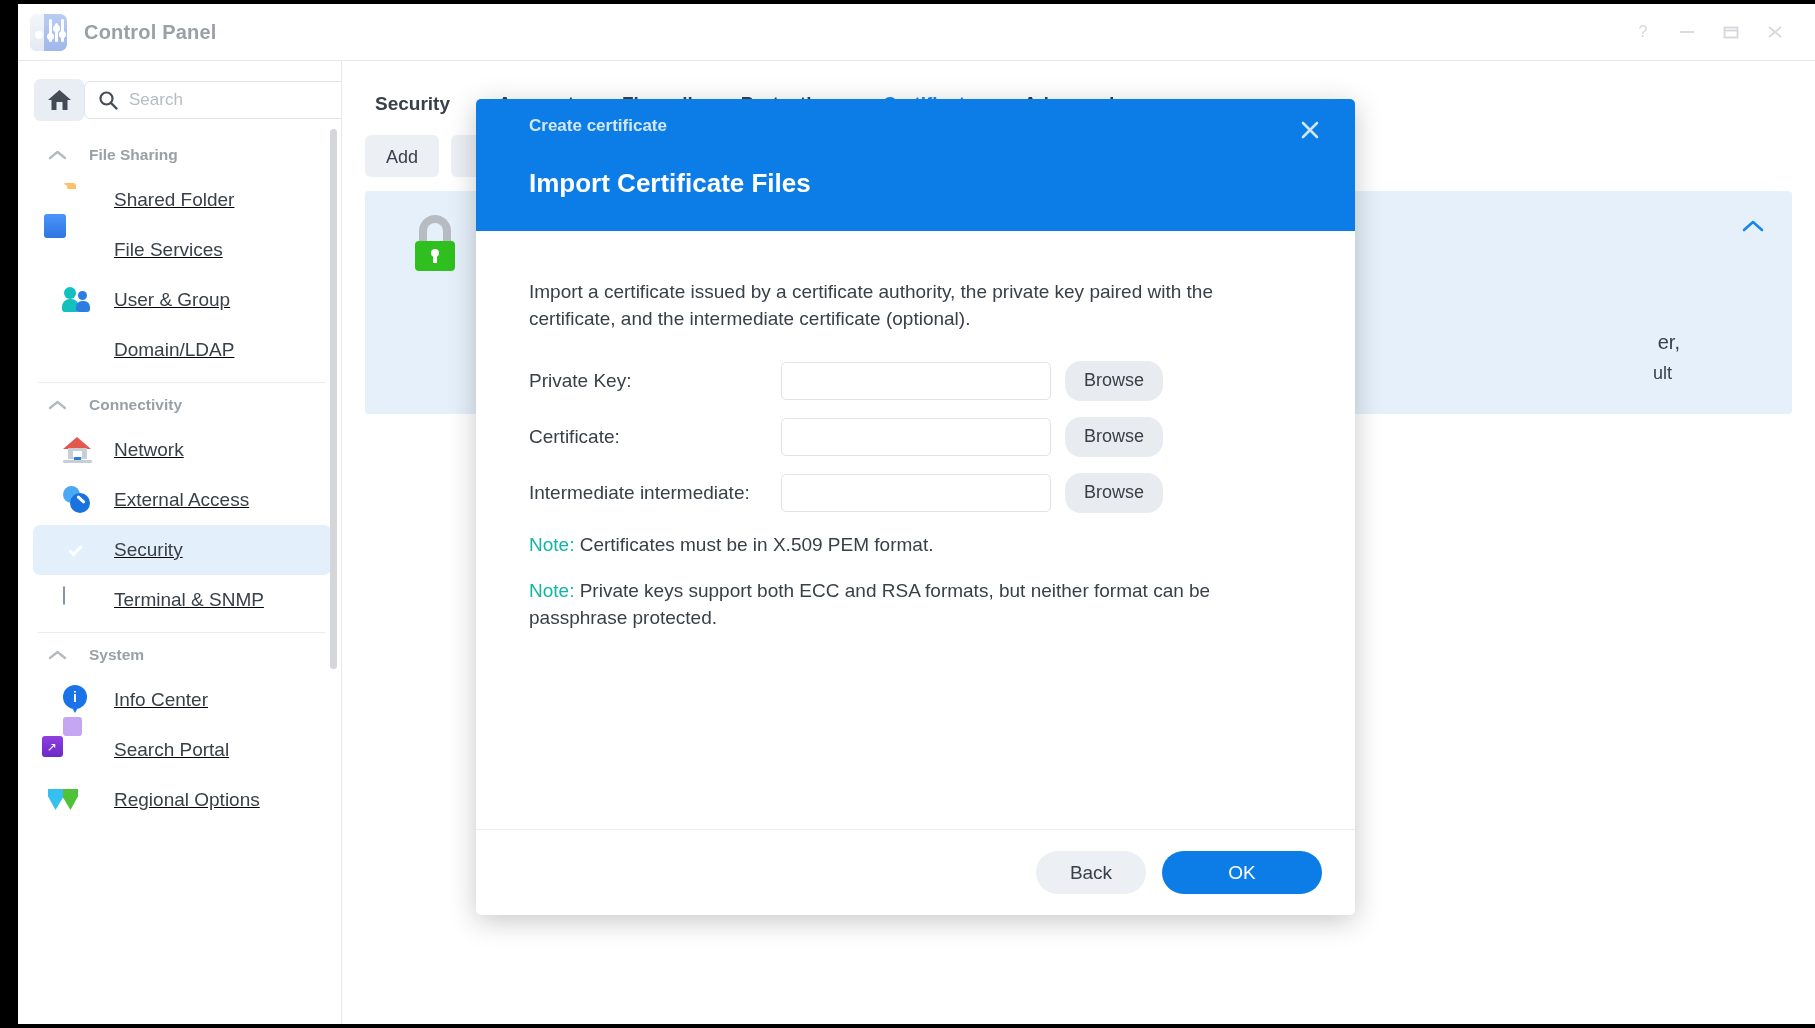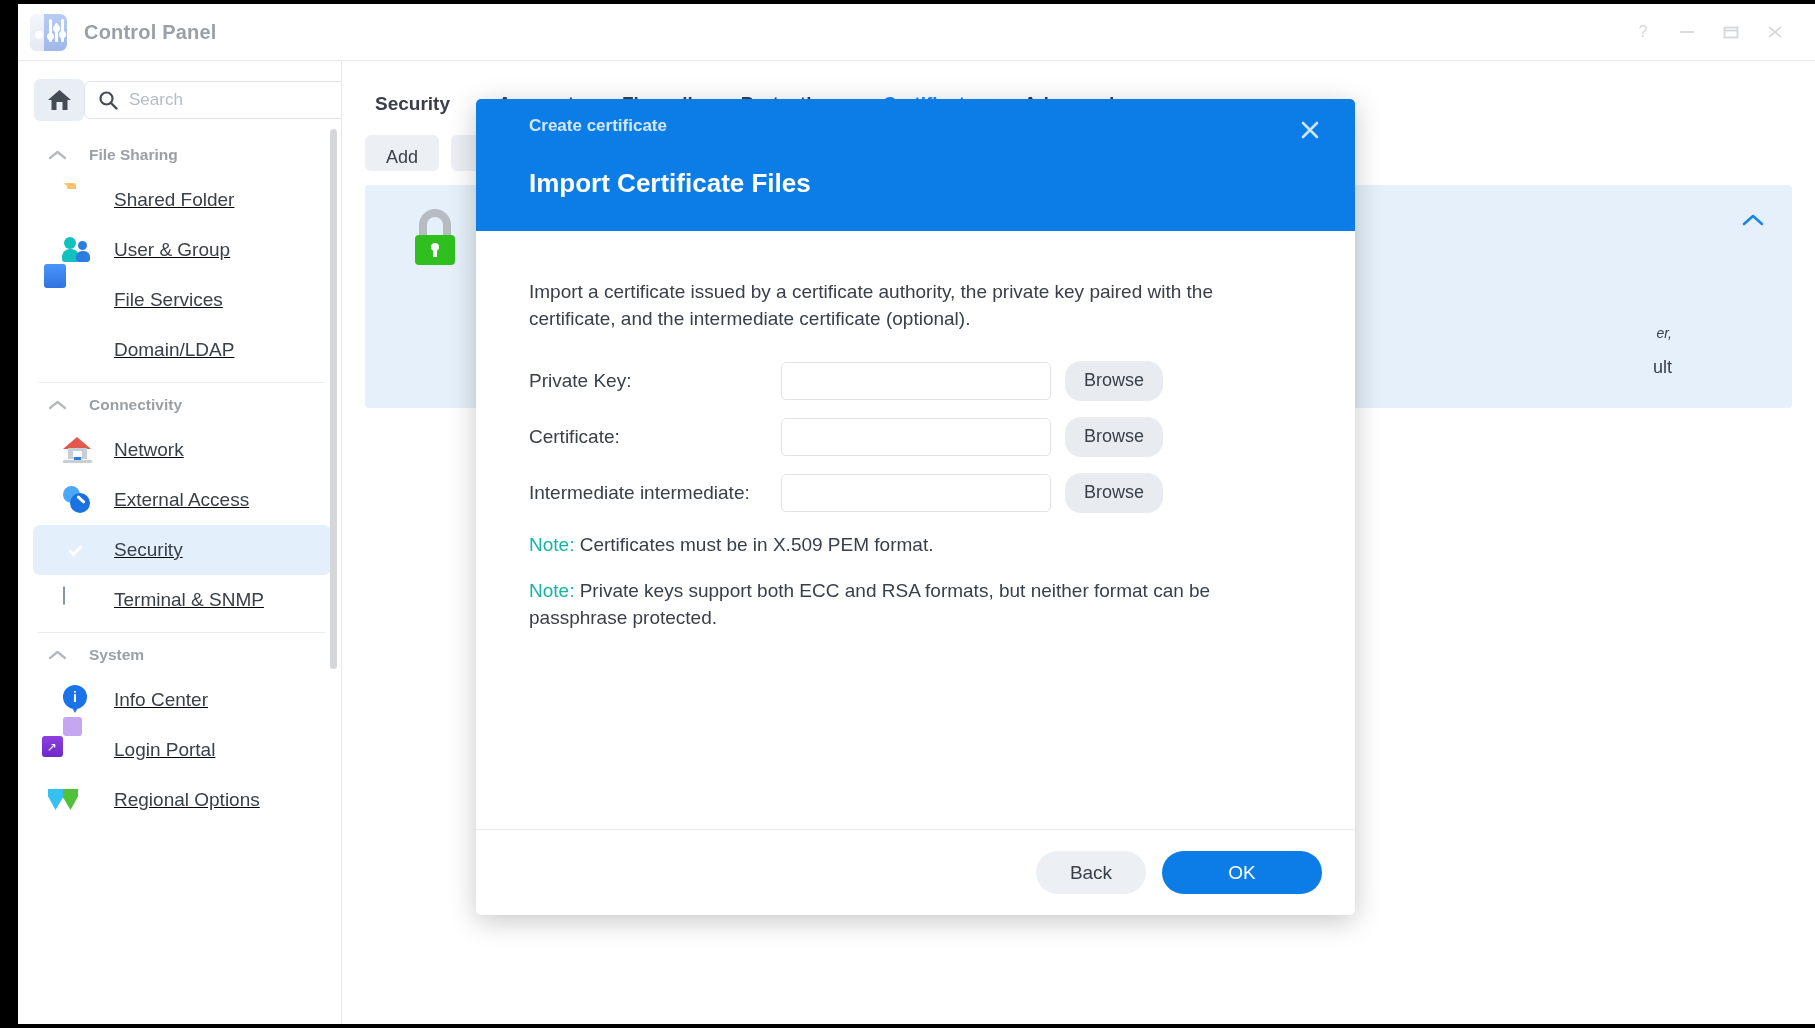--- a/index.html
+++ b/index.html
@@ -236,21 +236,21 @@
   }
   .tab {
     font-size: 19px; font-weight: bold; color: #3a4049; cursor: pointer;
     white-space: nowrap;
   }
   .tab.active { color: #1a85e8; }
   .toolbar {
     display: flex; gap: 12px; padding: 10px 0 14px 23px;
   }
   .tb-btn {
-    min-width: 72px; height: 36px; padding: 12px 21px;
+    min-width: 72px; height: 42px; padding: 12px 21px;
     background: #eceff4; border: none; border-radius: 6px;
     font-size: 18px; color: #3a4049; cursor: pointer;
     font-family: "Liberation Sans", sans-serif;
   }
   .cert-card {
     margin: 0 23px; height: 223px;
     background: #e5f0fa;
     border-radius: 4px;
     display: flex; position: relative;
     padding: 22px 26px;
@@ -426,26 +426,26 @@
       <svg width="19" height="12" viewBox="0 0 19 12">
           <polyline points="2,9 9.5,3 17,9" fill="none" stroke="#b5bac0" stroke-width="2.3" stroke-linecap="round" stroke-linejoin="round"></polyline>
         </svg>
       <span>File Sharing</span>
     </div>
     <div class="nav-item">
       <span class="nav-icon"><span class="ic-folder"><span class="pip"></span><span class="pipb"></span></span></span>
       <span class="nav-label">Shared Folder</span>
     </div>
     <div class="nav-item">
+      <span class="nav-icon"><span class="ic-fs"><span class="ar">⇄</span></span></span>
+      <span class="nav-label">File Services</span>
+    </div>
+    <div class="nav-item">
       <span class="nav-icon"><span class="ic-ug"><span class="h1"></span><span class="b1"></span><span class="h2"></span><span class="b2"></span></span></span>
       <span class="nav-label">User &amp; Group</span>
-    </div>
-    <div class="nav-item">
-      <span class="nav-icon"><span class="ic-fs"><span class="ar">⇄</span></span></span>
-      <span class="nav-label">File Services</span>
     </div>
     <div class="nav-item">
       <span class="nav-icon"><span class="ic-ldap"><span class="card"></span><span class="pip"></span><span class="pipb"></span></span></span>
       <span class="nav-label">Domain/LDAP</span>
     </div>
 
     <div class="group-divider"></div>
 
     <div class="group-head">
       <svg width="19" height="12" viewBox="0 0 19 12">
@@ -477,21 +477,21 @@
           <polyline points="2,9 9.5,3 17,9" fill="none" stroke="#b5bac0" stroke-width="2.3" stroke-linecap="round" stroke-linejoin="round"></polyline>
         </svg>
       <span>System</span>
     </div>
     <div class="nav-item">
       <span class="nav-icon"><span class="ic-info"><span class="pin"></span><span class="tip"></span><span class="i">i</span></span></span>
       <span class="nav-label">Info Center</span>
     </div>
     <div class="nav-item">
       <span class="nav-icon"><span class="ic-login"><span class="back"></span><span class="front"></span><span class="arr">↗</span></span></span>
-      <span class="nav-label">Login Portal</span>
+      <span class="nav-label">Search Portal</span>
     </div>
     <div class="nav-item">
       <span class="nav-icon"><span class="ic-reg"><span class="l"></span><span class="r"></span></span></span>
       <span class="nav-label">Regional Options</span>
     </div>
 
     <div class="scrollbar"></div>
   </div>
 
   <div class="main">
@@ -516,21 +516,21 @@
           <div class="kh"></div>
           <div class="kh2"></div>
       </div>
       <div class="cert-info">
         <div class="cert-name">syn</div>
         <div class="cert-default">(De</div>
         <div class="cert-line">Iss</div>
         <div class="cert-line">Su</div>
         <div class="cert-line">For</div>
       </div>
-      <div style="position:absolute;right:120px;top:140px;font-size:14px;color:#3a4049;font-style:italic;">er,</div>
+      <div style="position:absolute;right:112px;top:140px;font-size:20px;color:#3a4049;">er,</div>
       <div style="position:absolute;right:120px;top:172px;font-size:18px;color:#3a4049;">ult</div>
       <div class="collapse-chevron">
         <svg width="22" height="14" viewBox="0 0 22 14">
             <polyline points="2,11 11,3 20,11" fill="none" stroke="#1a85e8" stroke-width="2.6" stroke-linecap="round" stroke-linejoin="round"></polyline>
           </svg>
       </div>
     </div>
   </div>
 
   <div class="modal">

